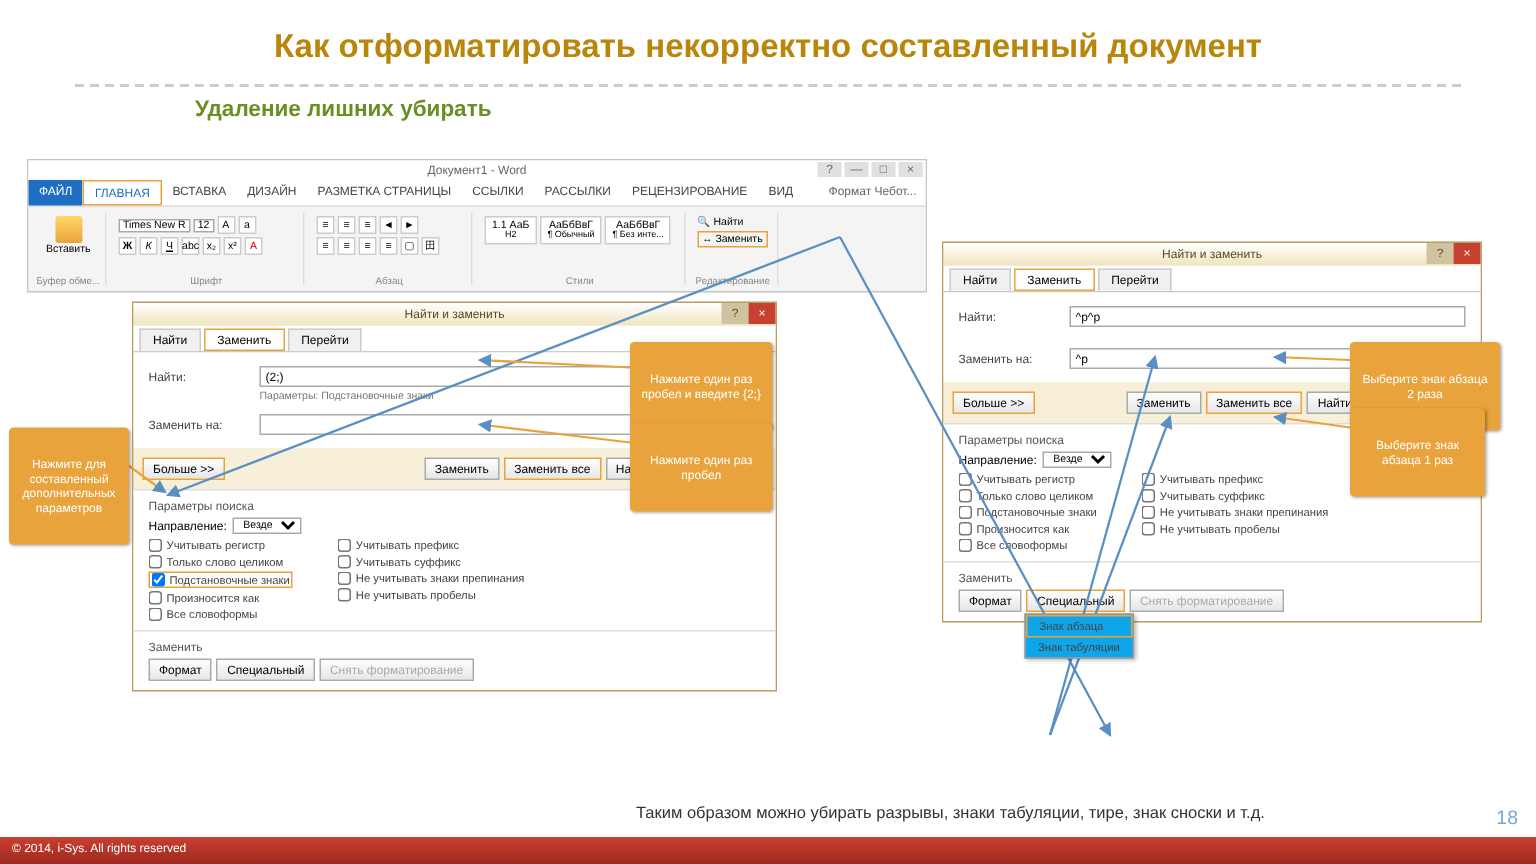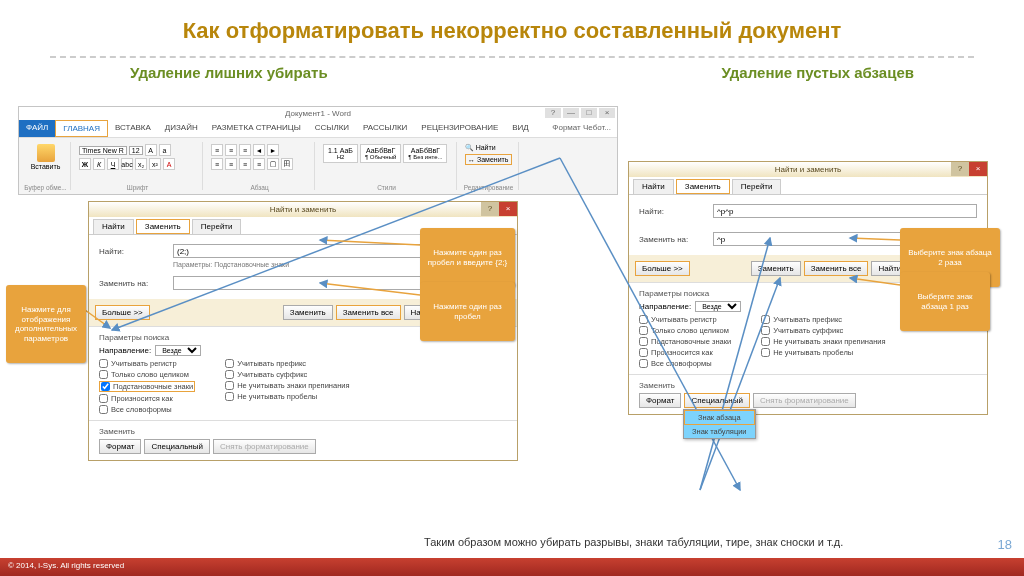--- a/index.html
+++ b/index.html
@@ -55,42 +55,41 @@
   .dialog-search-params { background: #fff; padding: 6px 10px; border-top: 1px solid #ddd; }
   .params-title { font-size: 8px; color: #555; margin-bottom: 3px; }
   .params-grid { display: flex; gap: 30px; }
   .params-col { display: flex; flex-direction: column; gap: 2px; }
   .chk { display: flex; align-items: center; gap: 3px; font-size: 7.5px; color: #444; }
   .chk input { width: 9px; height: 9px; }
   .chk.hl { border: 1px solid #e8a33d; padding: 0 1px; }
   .dir-row { display: flex; align-items: center; gap: 4px; font-size: 8px; margin-bottom: 3px; }
   .dialog-footer { background: #fff; padding: 6px 10px; border-top: 1px solid #ddd; }
   .footer-btns { display: flex; gap: 3px; }
-  .special-menu { position: absolute; background: #7dd3fc; border: 1px solid #999; font-size: 7.5px; z-index: 5; box-shadow: 1px 1px 3px rgba(0,0,0,.3); text-align: center; }
+  .special-menu { position: absolute; background: #0ea5e9; border: 1px solid #999; font-size: 7.5px; z-index: 5; box-shadow: 1px 1px 3px rgba(0,0,0,.3); }
   .special-menu div { padding: 2px 8px; color: #444; }
   .special-menu .hl { border: 1px solid #e8a33d; }
   
   
   .callout { position: absolute; background: #e8a33d; color: #fff; font-size: 8px; padding: 20px 6px; border-radius: 3px; text-align: center; line-height: 1.2; z-index: 10; box-shadow: 1px 1px 2px rgba(0,0,0,.3); }
   
   
   svg.arrows { position: absolute; top: 0; left: 0; pointer-events: none; z-index: 3; }
   
   .summary { position: absolute; bottom: 28px; right: 40px; font-size: 11px; color: #333; width: 560px; }
   .pagenum { position: absolute; bottom: 24px; right: 12px; color: #7aa8d4; font-size: 13px; }
   .footer { position: absolute; bottom: 0; left: 0; right: 0; height: 18px; background: linear-gradient(#c74030,#a02820); color: #fff; font-size: 8px; padding: 3px 8px; }
 </style>
 </head>
 <body>
 
 <div class="title">Как отформатировать некорректно составленный документ</div>
 <div class="divider"></div>
 <div class="subtitles">
   <div class="subtitle">Удаление лишних убирать</div>
-  <div class="subtitle">Удаление пустых абзацев</div>
 </div>
 
 <div class="content">
   <div class="col col-left">
 
     <div class="ribbon">
       <div class="ribbon-titlebar">
         <span>Документ1 - Word</span>
         <div class="winbtns">
           <span>?</span>
@@ -366,21 +365,21 @@
         </div>
         <div class="special-menu" style="left:54px;top:34px">
           <div class="hl">Знак абзаца</div>
           <div>Знак табуляции</div>
         </div>
       </div>
     </div>
   </div>
 </div>
 
-<div class="callout" style="left:6px;top:285px;width:80px">Нажмите для отображения дополнительных параметров</div>
+<div class="callout" style="left:6px;top:285px;width:80px">Нажмите для составленный дополнительных параметров</div>
 <div class="callout" style="left:420px;top:228px;width:95px">Нажмите один раз пробел и введите {2;}</div>
 <div class="callout" style="left:420px;top:282px;width:95px">Нажмите один раз пробел</div>
 <div class="callout" style="left:900px;top:228px;width:100px">Выберите знак абзаца 2 раза</div>
 <div class="callout" style="left:900px;top:272px;width:90px">Выберите знак абзаца 1 раз</div>
 
 <svg class="arrows" width="1024" height="576">
   <defs>
       <marker id="ah" markerWidth="6" markerHeight="6" refX="5" refY="3" orient="auto">
         <path d="M0,0 L6,3 L0,6 Z" fill="#5a8fc4"></path>
       </marker>

